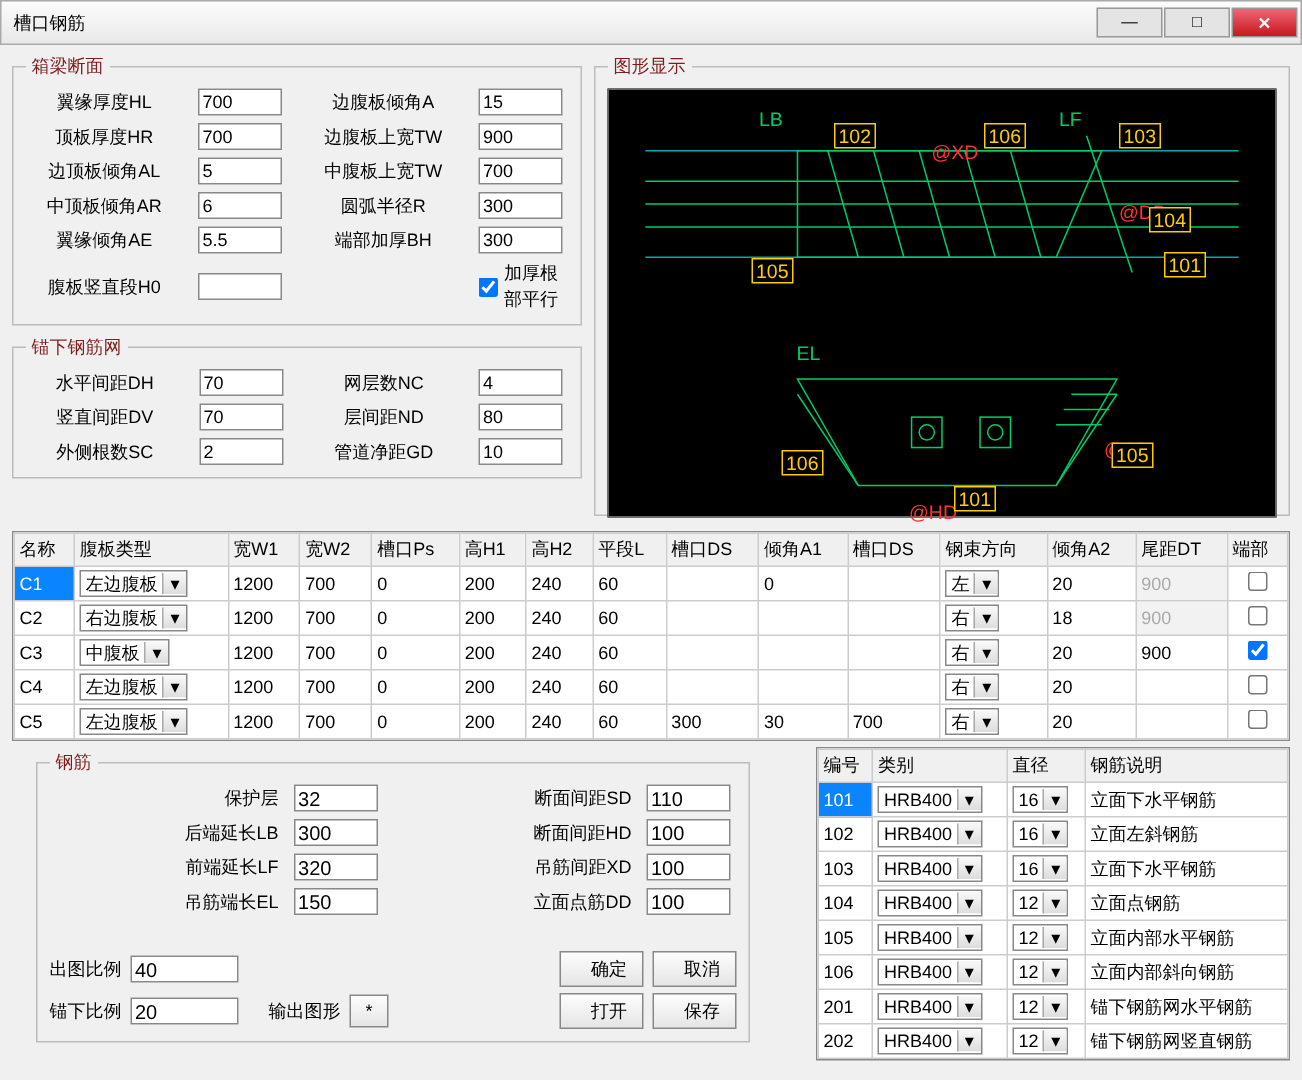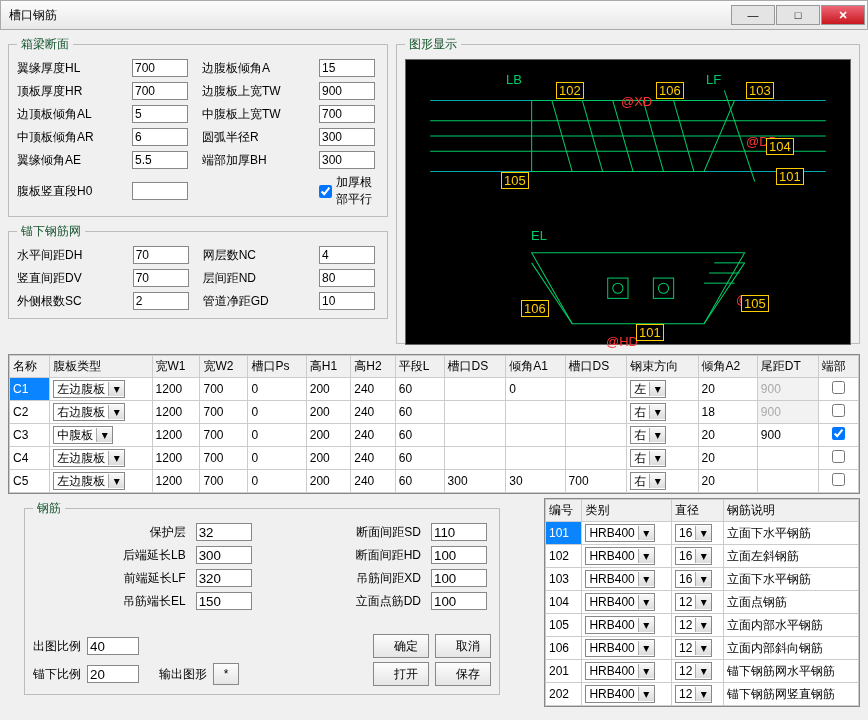--- a/index.html
+++ b/index.html
@@ -37,31 +37,31 @@
   font-weight: bold;
 }
 .content {
   padding: 4px 8px;
 }
 fieldset {
   border: 1px solid #bcbcbc;
   margin: 2px 0 6px 0;
   padding: 6px 8px 8px 8px;
 }
-legend { padding: 0 4px; color: #14532d; }
+legend { padding: 0 4px; color: #7f1d1d; }
 .row2 { display: flex; gap: 8px; }
 .col { flex: 1; }
 .form-grid {
   display: grid;
   grid-template-columns: auto 60px auto 60px;
   column-gap: 10px;
   row-gap: 5px;
   align-items: center;
 }
-.form-grid label { text-align: left; white-space: nowrap; }
+.form-grid label { text-align: center; white-space: nowrap; }
 .form-grid input[type=text] {
   width: 56px; height: 18px;
   border: 1px solid #888;
   padding: 0 2px;
   font-size: 12px;
 }
 .chk { display: flex; align-items: center; gap: 4px; }
 .graphic {
   background: #000;
   height: 286px;
@@ -139,21 +139,21 @@
   cursor: pointer;
   padding-left: 16px;
 }
 .btn.small { min-width: 26px; height: 22px; padding: 0 6px; }
 .out-row {
   display: flex; align-items: center; gap: 6px;
   margin-top: 4px;
 }
 .out-row label { white-space: nowrap; }
 .out-row input[type=text] {
-  width: 52px; height: 18px;
+  width: 72px; height: 18px;
   border: 1px solid #888;
   padding: 0 2px;
 }
 .stbl { width: 100%; border-collapse: collapse; font-size: 12px; background: #fff; }
 .stbl th, .stbl td { border: 1px solid #ccc; padding: 2px 3px; height: 22px; text-align: left; }
 .stbl th { background: #f0f0f0; font-weight: normal; }
 .stbl td.sel { background: #0a84ff; color: #fff; }
 input[type=checkbox] { margin: 0; }
 </style>
 </head>

